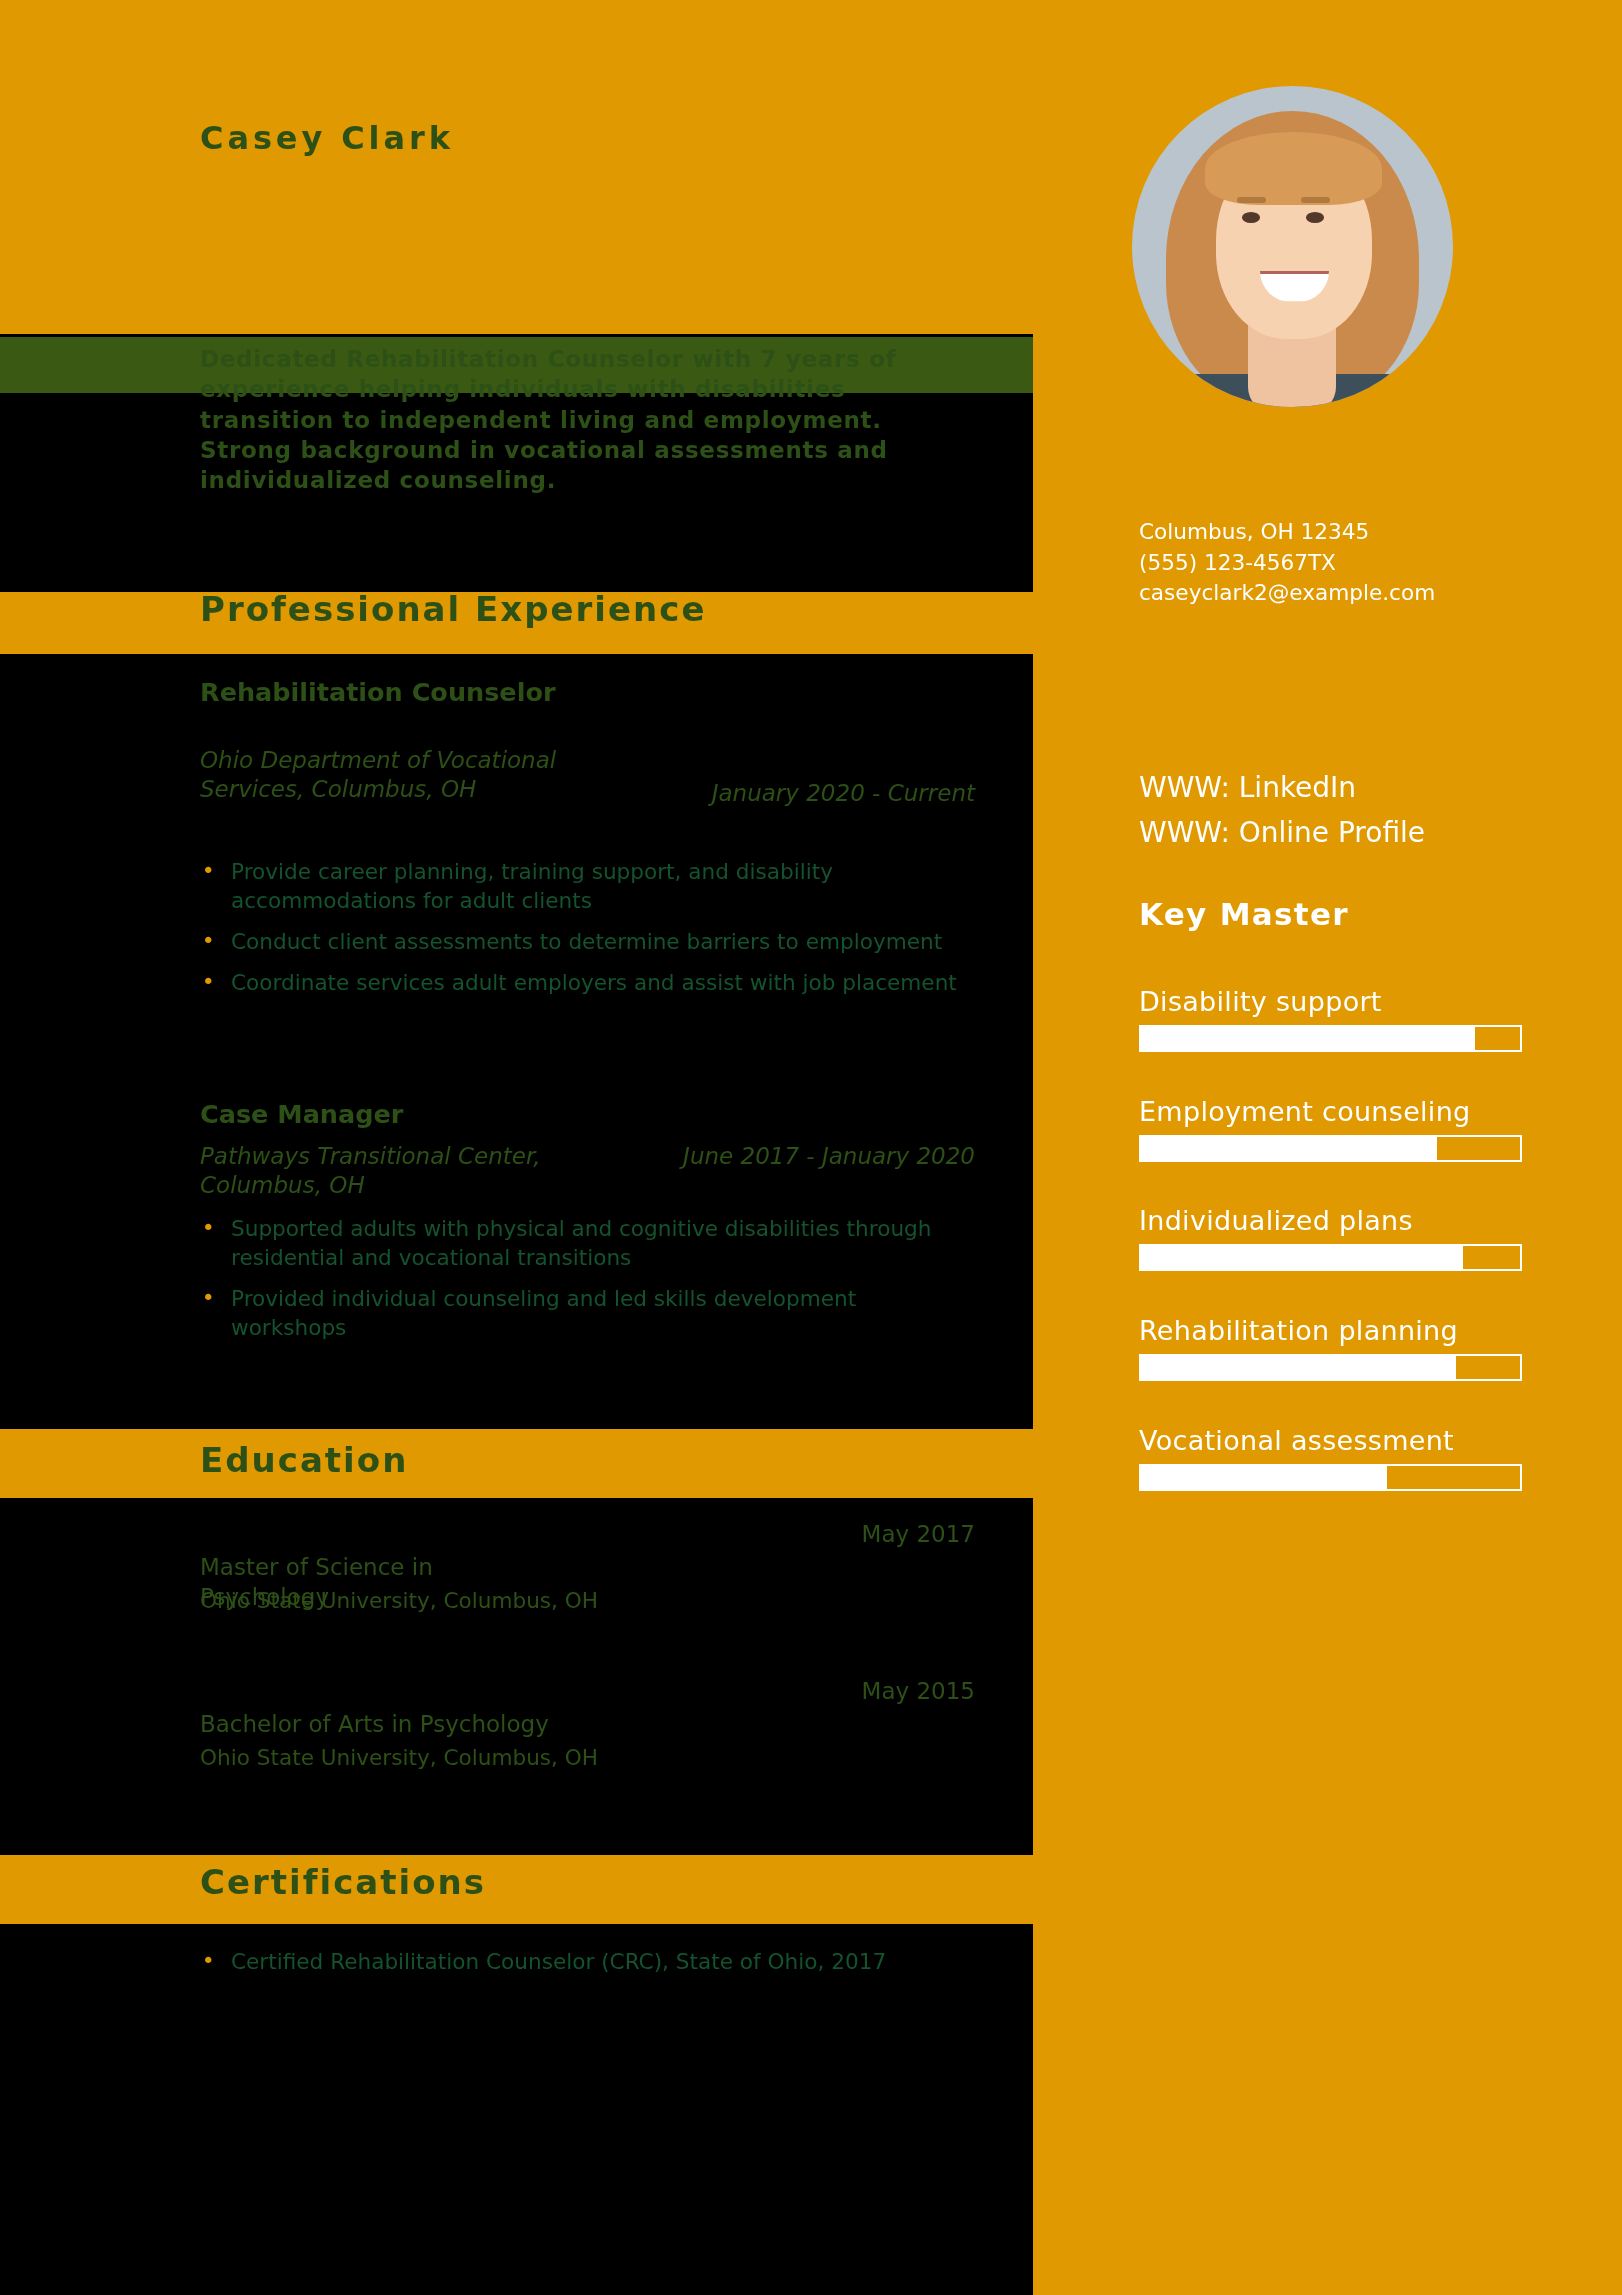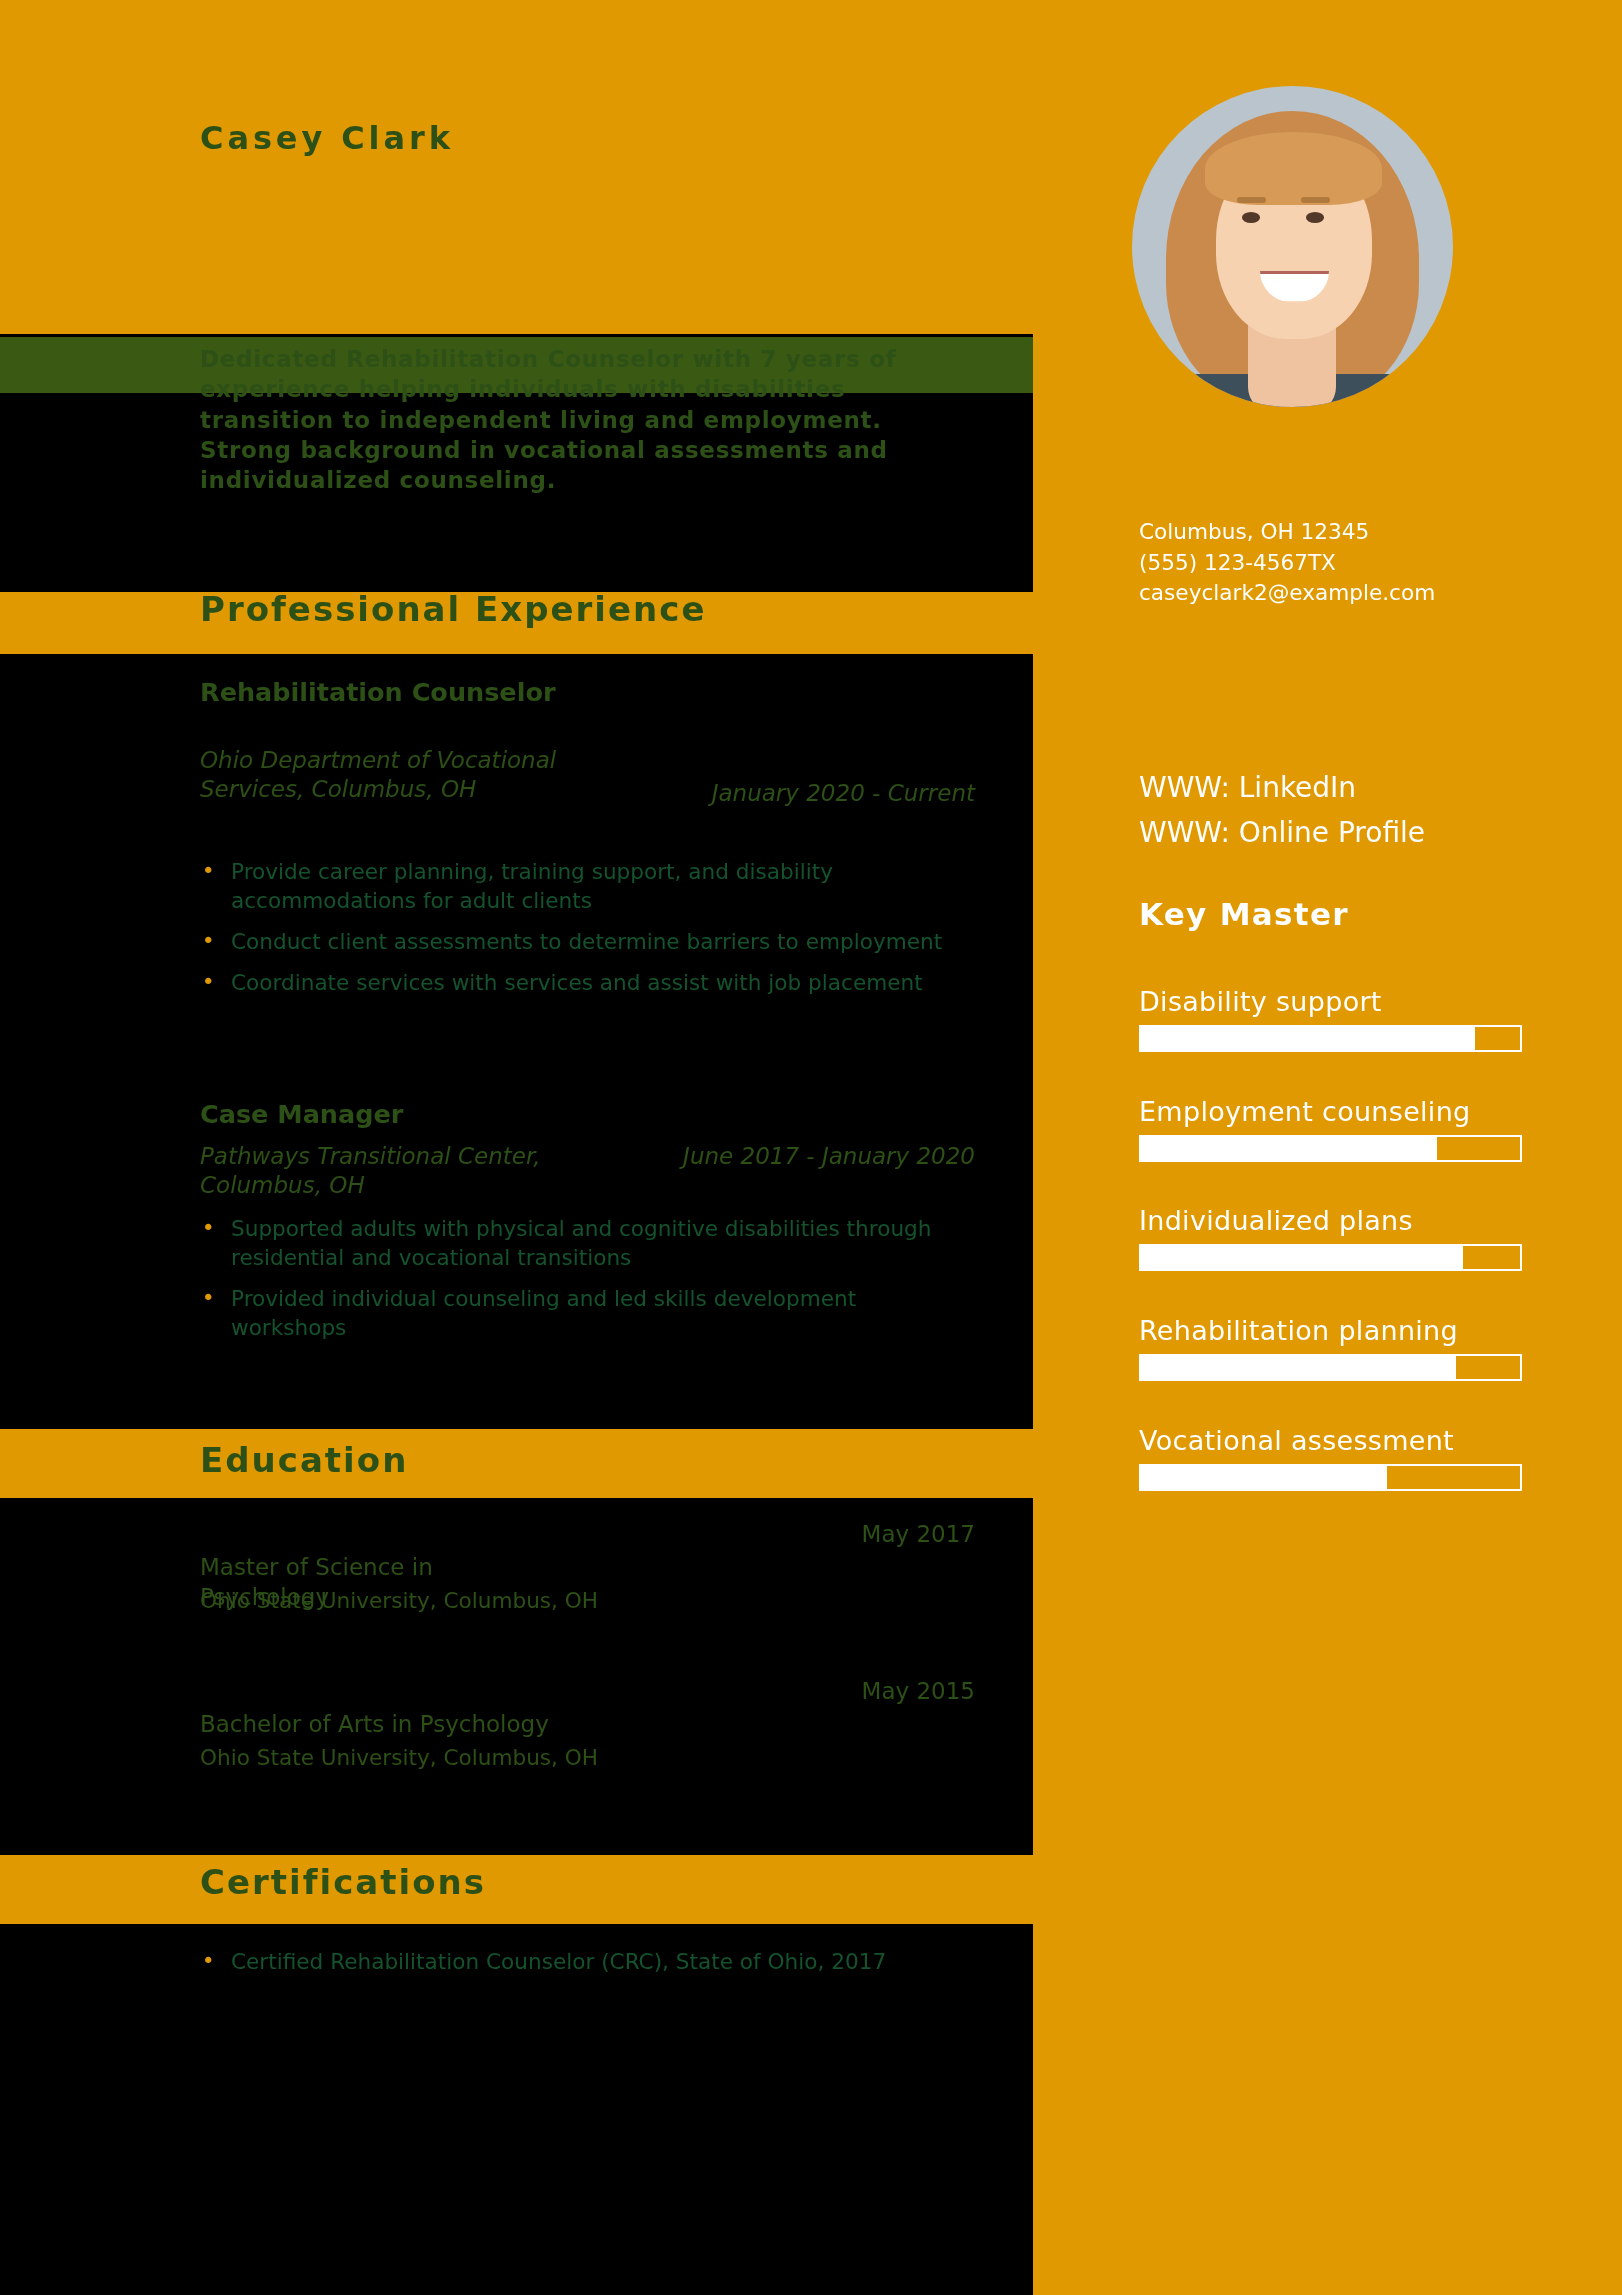--- a/index.html
+++ b/index.html
@@ -305,21 +305,21 @@
 
     <div class="black-band" style="top:654px;height:775px"></div>
 
     <div class="block-text job-title" style="left:200px;top:677px;width:366px">Rehabilitation Counselor</div>
     <div class="block-text job-org" style="left:200px;top:746px;width:406px">Ohio Department of Vocational Services, Columbus, OH</div>
     <div class="block-text job-date" style="left:609px;top:779px;width:366px">January 2020 - Current</div>
 
     <ul class="bullets" style="position:absolute;left:190px;top:857px;width:772px">
       <li>Provide career planning, training support, and disability accommodations for adult clients</li>
       <li>Conduct client assessments to determine barriers to employment</li>
-      <li>Coordinate services with services and assist with job placement</li>
+      <li>Coordinate services adult employers and assist with job placement</li>
     </ul>
 
     <div class="block-text job-title" style="left:200px;top:1099px;width:366px">Case Manager</div>
     <div class="block-text job-org" style="left:200px;top:1142px;width:406px">Pathways Transitional Center, Columbus, OH</div>
     <div class="block-text job-date" style="left:609px;top:1142px;width:366px">June 2017 - January 2020</div>
 
     <ul class="bullets" style="position:absolute;left:190px;top:1214px;width:772px">
       <li>Supported adults with physical and cognitive disabilities through residential and vocational transitions</li>
       <li>Provided individual counseling and led skills development workshops</li>
     </ul>

